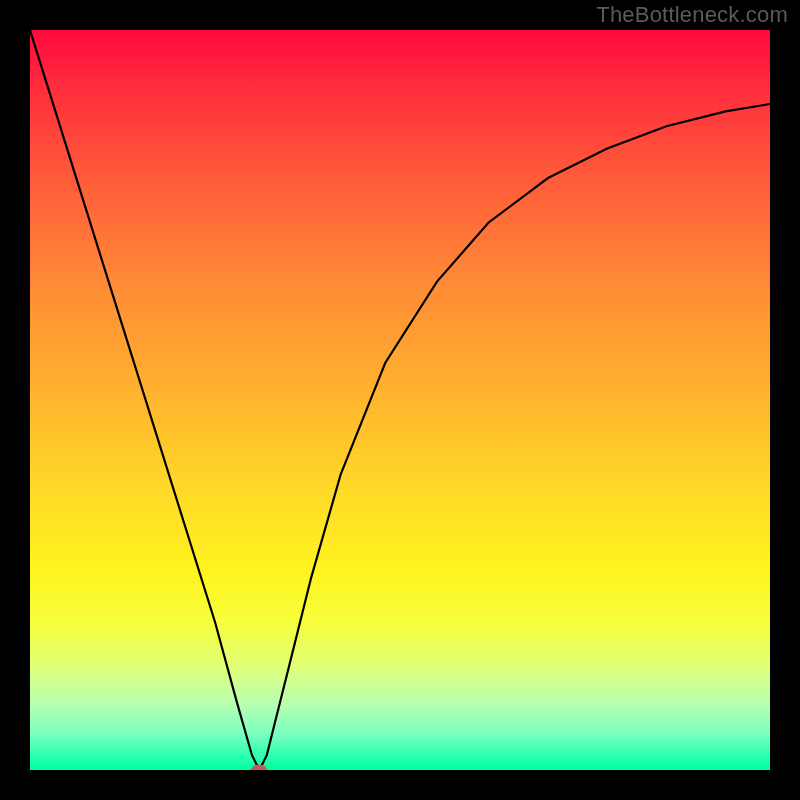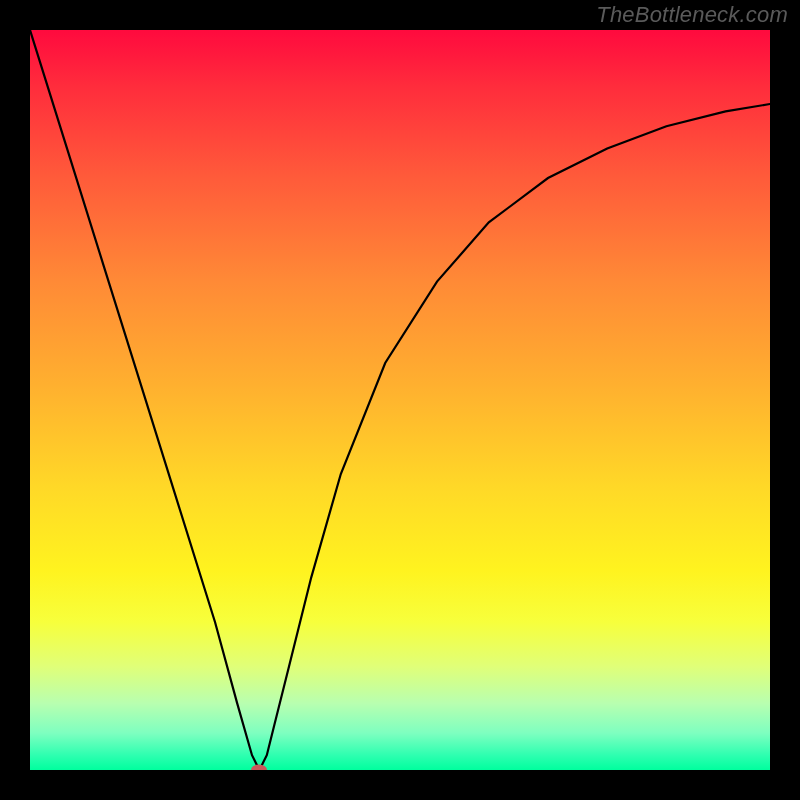--- a/index.html
+++ b/index.html
@@ -2,21 +2,20 @@
 <html><head>
 <meta charset="utf-8">
 <style>
   * { margin: 0; padding: 0; box-sizing: border-box; }
   html, body { width: 800px; height: 800px; overflow: hidden; background: #000; }
   .frame {
     position: relative;
     width: 800px;
     height: 800px;
     background: #000;
-    font-style: italic;
   }
   .watermark {
     position: absolute;
     top: 2px;
     right: 12px;
     font-family: Arial, Helvetica, sans-serif;
     font-size: 22px;
     font-weight: 500;
     color: #5a5a5a;
     letter-spacing: 0.2px;

